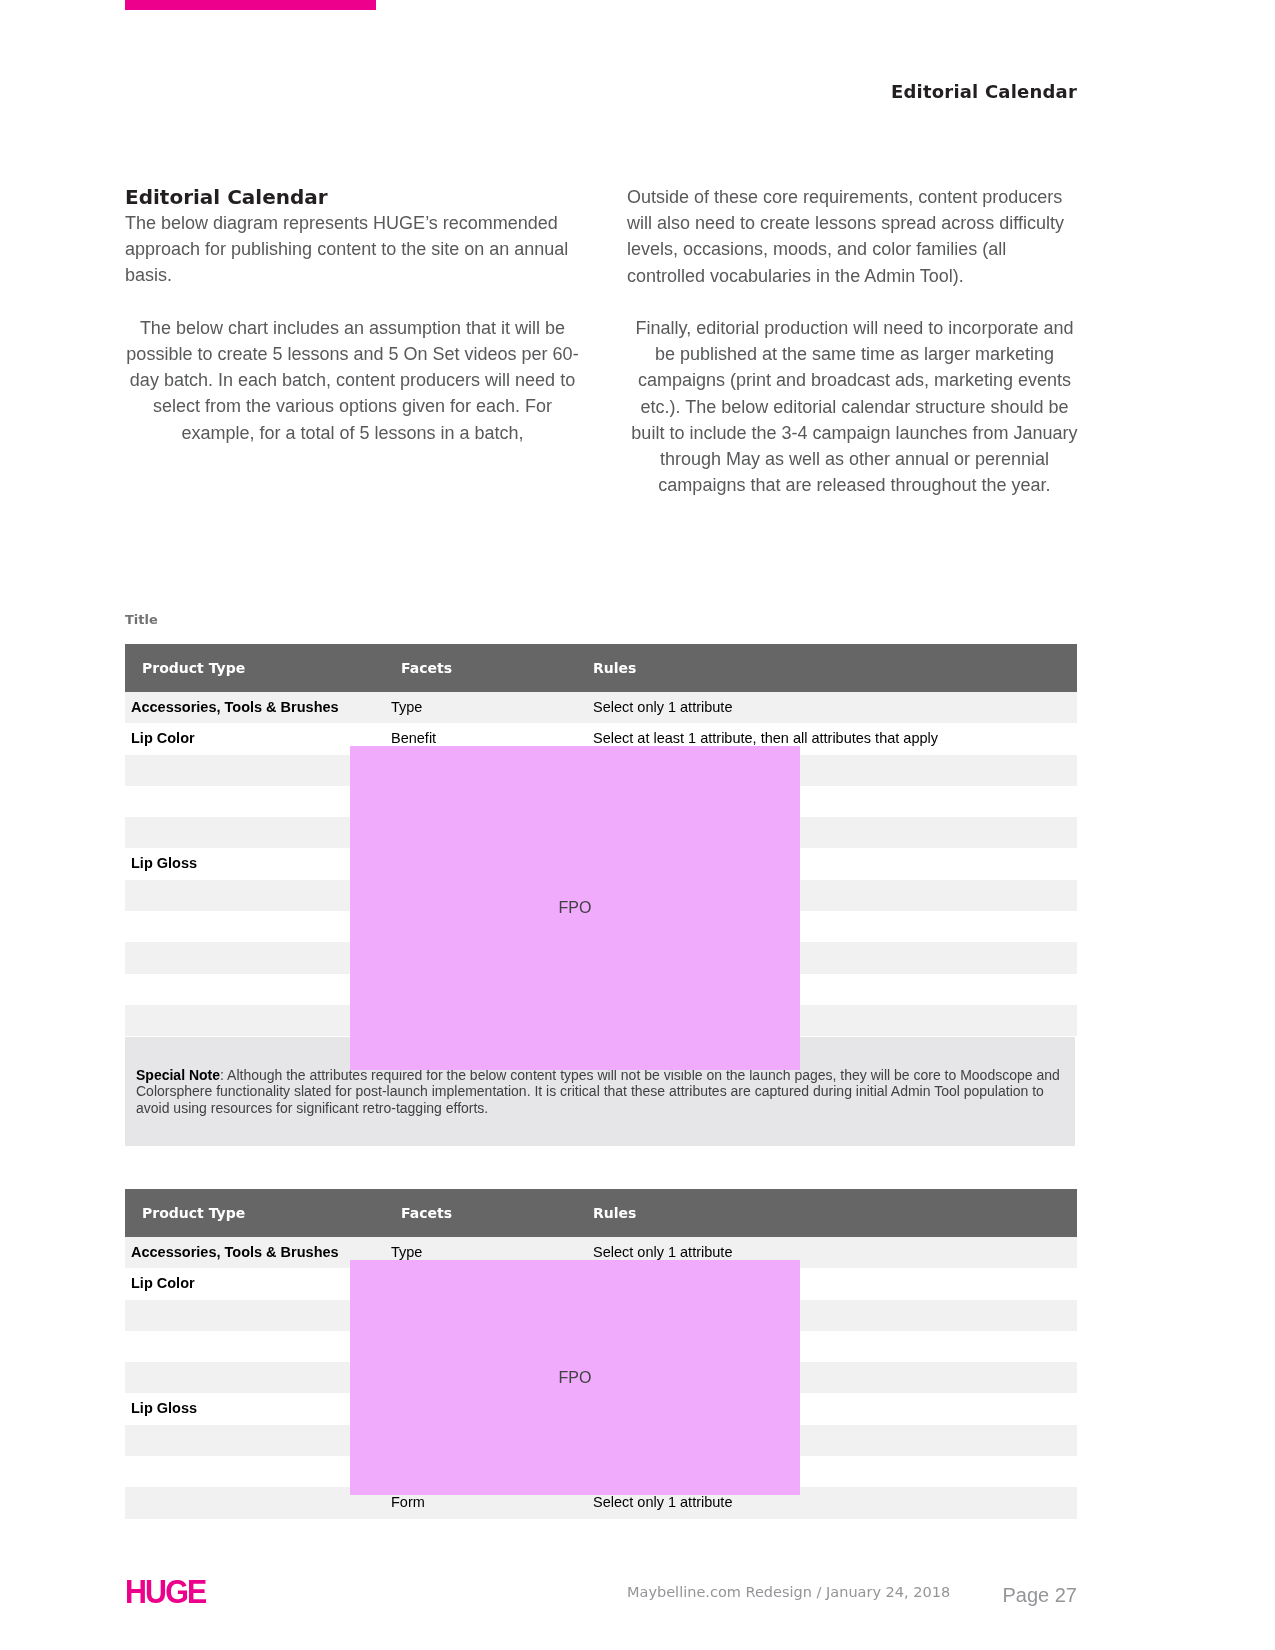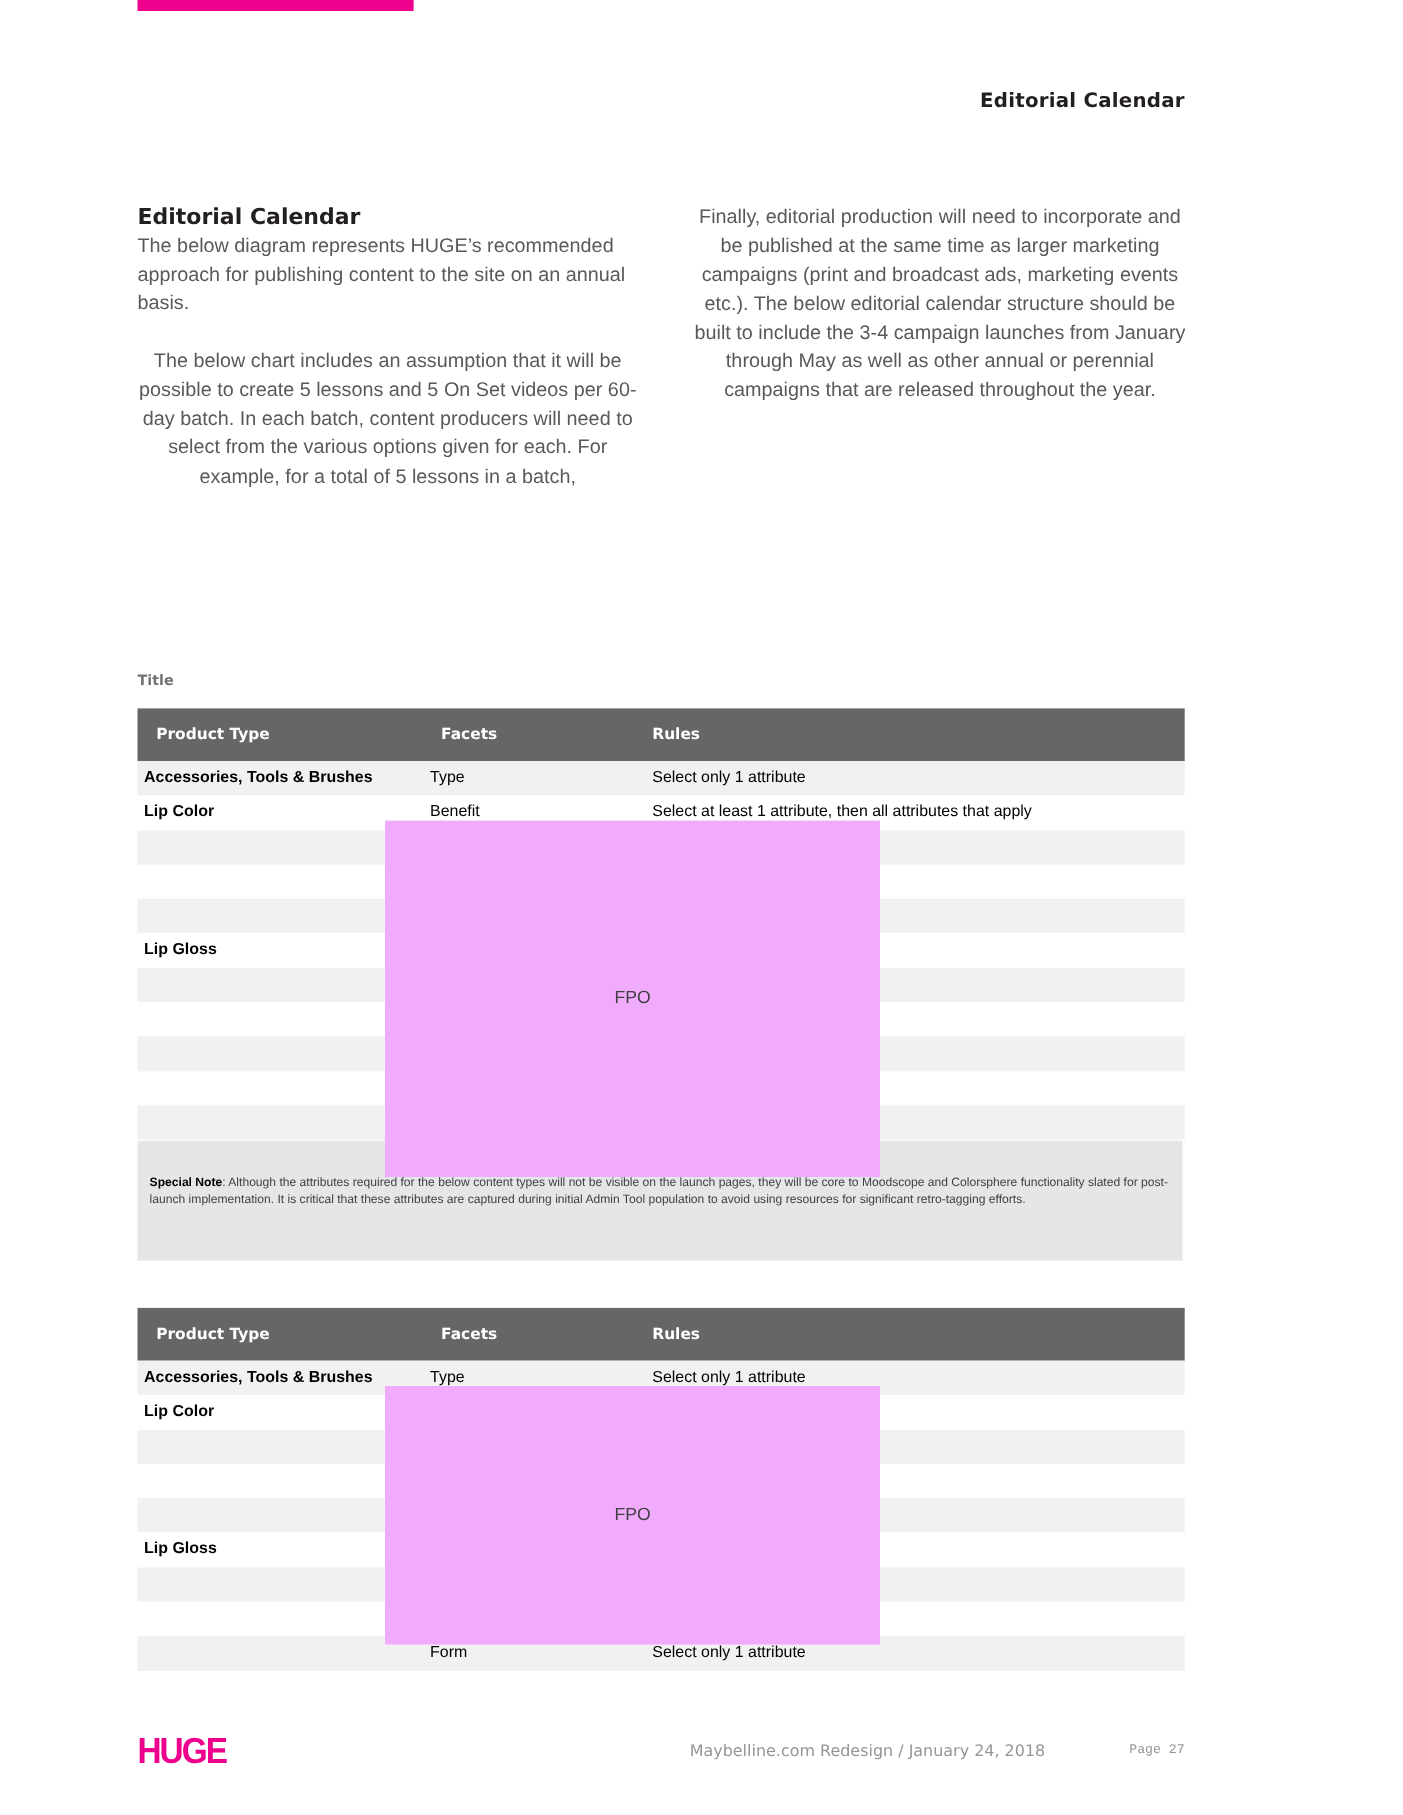--- a/index.html
+++ b/index.html
@@ -20,39 +20,40 @@
   .tbl .row.alt { background:#f1f1f2; }
   .tbl .row span { position:absolute; top:7px; white-space:nowrap; }
   .c1 { left:6px; font-weight:bold; }
   .c2 { left:266px; }
   .c3 { left:468px;text-align:right; }
   .thead .c1 { left:17px; }
   .thead .c2 { left:276px; }
   .thead .c3 { left:468px; }
   .fpo { position:absolute; background:#f0abfc; display:flex; align-items:center; justify-content:center; font-size:16px; color:#414042; }
   .note { position:absolute; left:125px; top:1037px; width:950px; height:109px; background:#e6e6e8; }
-  .note p { position:absolute; left:11px; top:30px; right:10px; margin:0; font-size:11px; line-height:16.4px; color:#414042; }
+  .note p { position:absolute; left:11px; top:30px; right:10px; margin:0; font-size:14px; line-height:16.4px; color:#414042; }
   .note b { color:#000; }
   .footer-logo { position:absolute; left:125px; top:1573px; font-family:"Liberation Sans", sans-serif; font-weight:bold; font-size:33px; color:#ec008c; letter-spacing:-2px; transform:scaleX(0.92); transform-origin:left; }
   .footer-meta { position:absolute; left:627px; top:1584px; font-family:"DejaVu Sans", sans-serif; font-size:14.5px; color:#939598; }
-  .footer-page { position:absolute; right:198px; top:1584px; font-family:Liberation Mono, monospace; font-size:12px; color:#939598; }
+  .footer-page { position:absolute; right:198px; top:1584px; font-family:Liberation Sans, sans-serif; font-size:20px; color:#939598; }
 </style>
 </head>
 <body>
 
 <div class="pink-bar"></div>
 <div class="running-head">Editorial Calendar</div>
 
 <div class="col left">
   <h2 class="section-title">Editorial Calendar</h2>
   <p>The below diagram represents HUGE’s recommended approach for publishing content to the site on an annual basis.</p>
   <p>The below chart includes an assumption that it will be possible to create 5 lessons and 5 On Set videos per 60- day batch. In each batch, content producers will need to select from the various options given for each. For example, for a total of 5 lessons in a batch,</p>
 </div>
 
 <div class="col right">
+  <p>Outside of these core requirements, content producers will also need to create lessons spread across difficulty levels, occasions, moods, and color families (all controlled vocabularies in the Admin Tool).</p>
   <p>Finally, editorial production will need to incorporate and be published at the same time as larger marketing campaigns (print and broadcast ads, marketing events etc.). The below editorial calendar structure should be built to include the 3-4 campaign launches from January through May as well as other annual or perennial campaigns that are released throughout the year.</p>
 </div>
 
 <div class="table-caption">Title</div>
 
 <div class="tbl" id="table1" style="top:644px;">
   <div class="thead">
     <span class="c1">Product Type</span>
     <span class="c2">Facets</span>
     <span class="c3">Rules</span>

